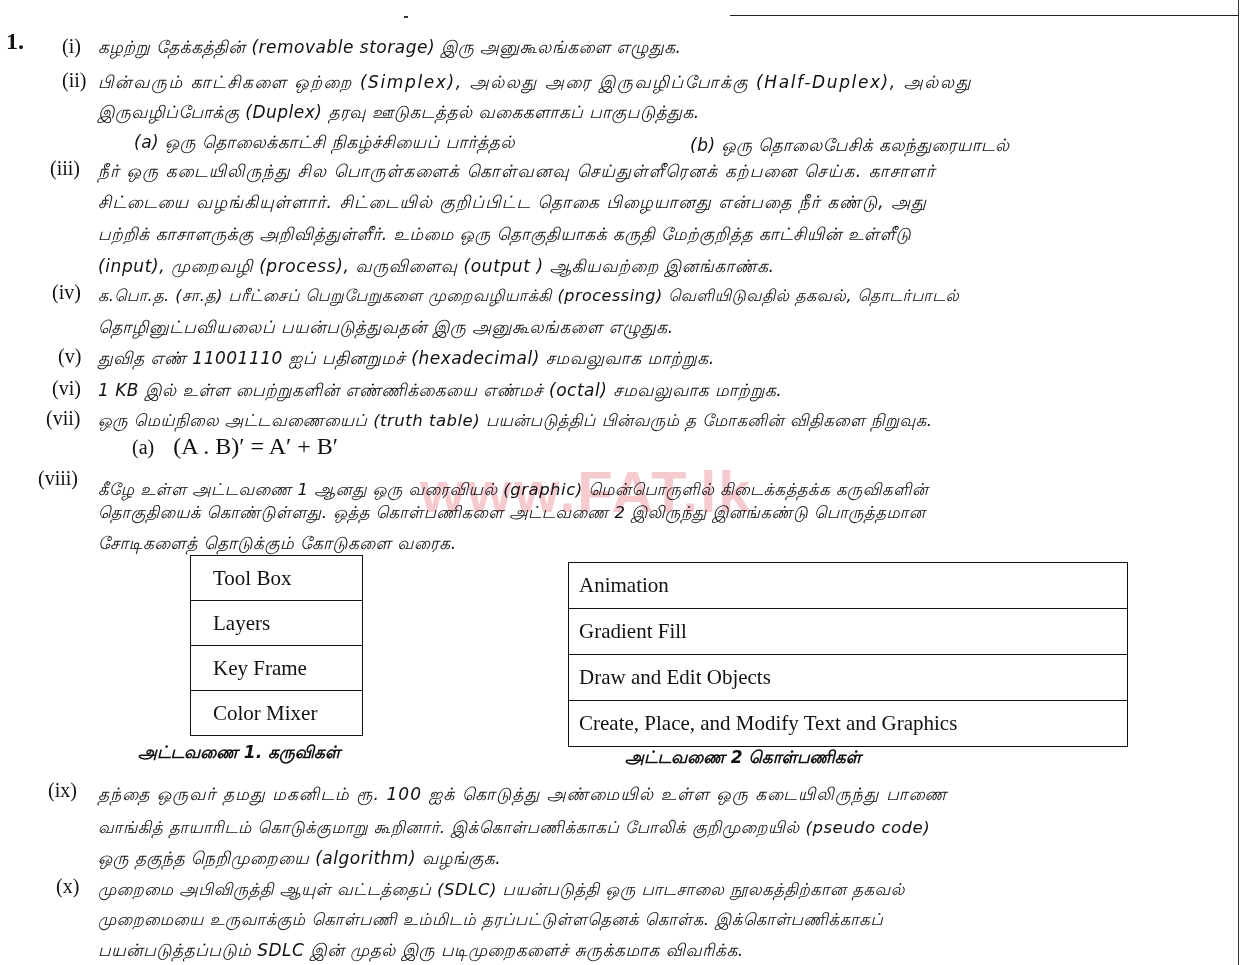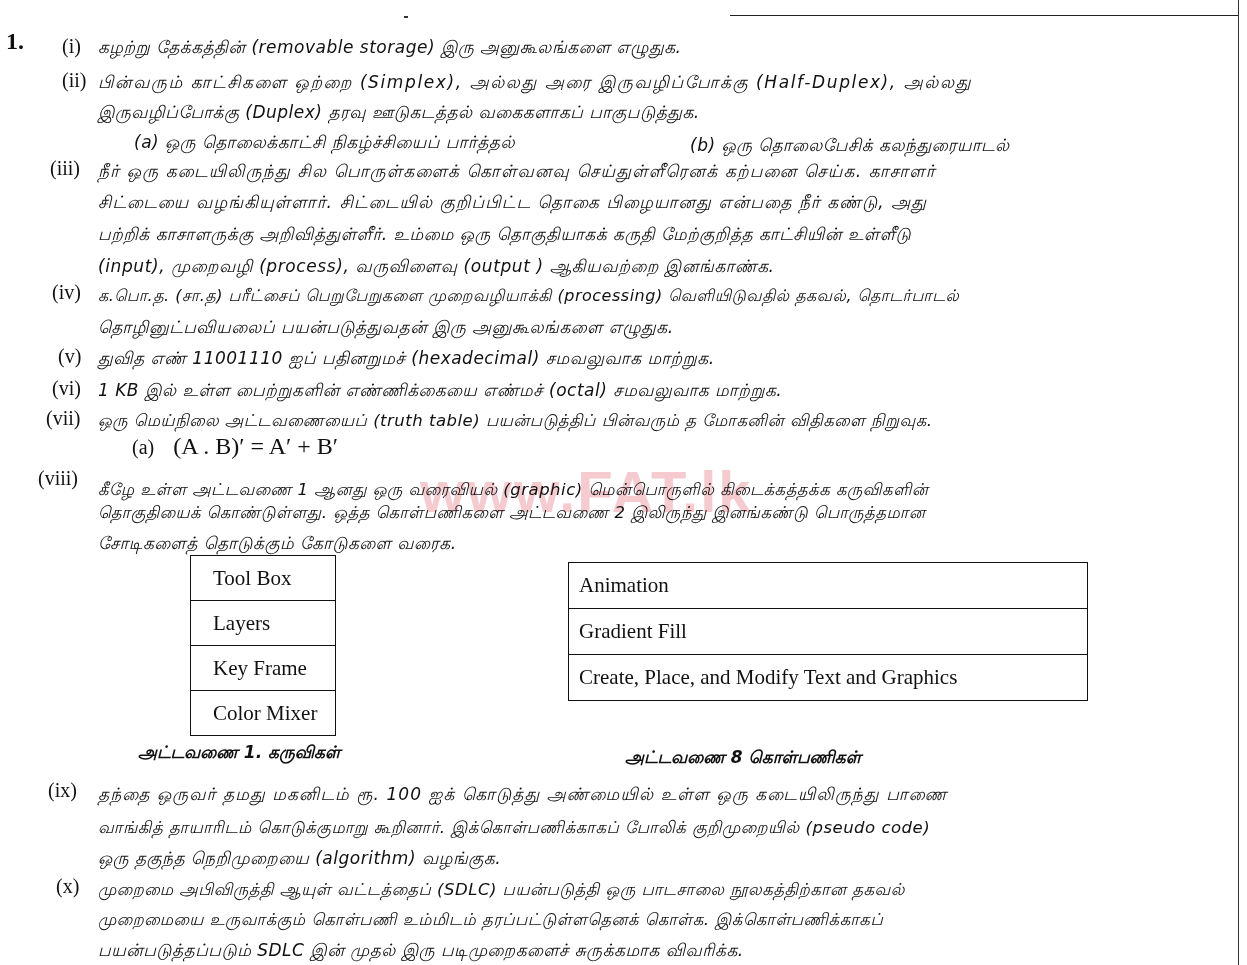--- a/index.html
+++ b/index.html
@@ -69,52 +69,55 @@
   <div class="line" style="left:132px; top:430px;">
     <span class="label">(a)</span>
     <span class="math" style="margin-left:14px;">(A . B)′ = A′ + B′</span>
   </div>
 
   <div class="line" style="left:38px; top:462px;">(viii)</div>
   <div class="line ta" style="left:98px; top:466px; font-size:16.5px;margin-top:8px;">கீழே உள்ள அட்டவணை 1 ஆனது ஒரு வரைவியல் (graphic) மென்பொருளில் கிடைக்கத்தக்க கருவிகளின்</div>
   <div class="line ta" style="left:98px; top:497px; font-size:16.5px;">தொகுதியைக் கொண்டுள்ளது. ஒத்த கொள்பணிகளை அட்டவணை 2 இலிருந்து இனங்கண்டு பொருத்தமான</div>
   <div class="line ta" style="left:98px; top:527px;">சோடிகளைத் தொடுக்கும் கோடுகளை வரைக.</div>
 
-  <table class="t" style="left:190px; top:555px; width:146px;">
+  <table class="t" style="left:190px; top:555px; width:173px;">
     <tbody>
         <tr>
           <td>Tool Box</td>
         </tr>
     <tr>
           <td>Layers</td>
         </tr>
     <tr>
           <td>Key Frame</td>
         </tr>
     <tr>
           <td>Color Mixer</td>
         </tr>
   </tbody>
     </table>
   <div class="caption" style="left:138px; top:742px;">அட்டவணை 1. கருவிகள்</div>
 
-  <table class="t t2" style="left:568px; top:562px; width:520px;">
+  <table class="t t2" style="left:568px; top:562px; width:560px;">
     <tbody>
         <tr>
           <td>Animation</td>
         </tr>
     <tr>
           <td>Gradient Fill</td>
         </tr>
     <tr>
+          <td>Draw and Edit Objects</td>
+        </tr>
+    <tr>
           <td>Create, Place, and Modify Text and Graphics</td>
         </tr>
   </tbody>
     </table>
-  <div class="caption" style="left:625px; top:747px;">அட்டவணை 8 கொள்பணிகள்</div>
+  <div class="caption" style="left:625px; top:747px;">அட்டவணை 2 கொள்பணிகள்</div>
 
   <div class="line" style="left:48px; top:774px;">(ix)</div>
   <div class="line ta" style="left:98px; top:778px; letter-spacing:1.1px;">தந்தை ஒருவர் தமது மகனிடம் ரூ. 100 ஐக் கொடுத்து அண்மையில் உள்ள ஒரு கடையிலிருந்து பாணை</div>
   <div class="line ta" style="left:98px; top:812px; font-size:16.5px;">வாங்கித் தாயாரிடம் கொடுக்குமாறு கூறினார். இக்கொள்பணிக்காகப் போலிக் குறிமுறையில் (pseudo code)</div>
   <div class="line ta" style="left:98px; top:842px;">ஒரு தகுந்த நெறிமுறையை (algorithm) வழங்குக.</div>
 
   <div class="line" style="left:56px; top:870px;">(x)</div>
   <div class="line ta" style="left:98px; top:874px; font-size:16.5px;">முறைமை அபிவிருத்தி ஆயுள் வட்டத்தைப் (SDLC) பயன்படுத்தி ஒரு பாடசாலை நூலகத்திற்கான தகவல்</div>
   <div class="line ta" style="left:98px; top:904px; font-size:16.5px;">முறைமையை உருவாக்கும் கொள்பணி உம்மிடம் தரப்பட்டுள்ளதெனக் கொள்க. இக்கொள்பணிக்காகப்</div>
   <div class="line ta" style="left:98px; top:934px;">பயன்படுத்தப்படும் SDLC இன் முதல் இரு படிமுறைகளைச் சுருக்கமாக விவரிக்க.</div>

